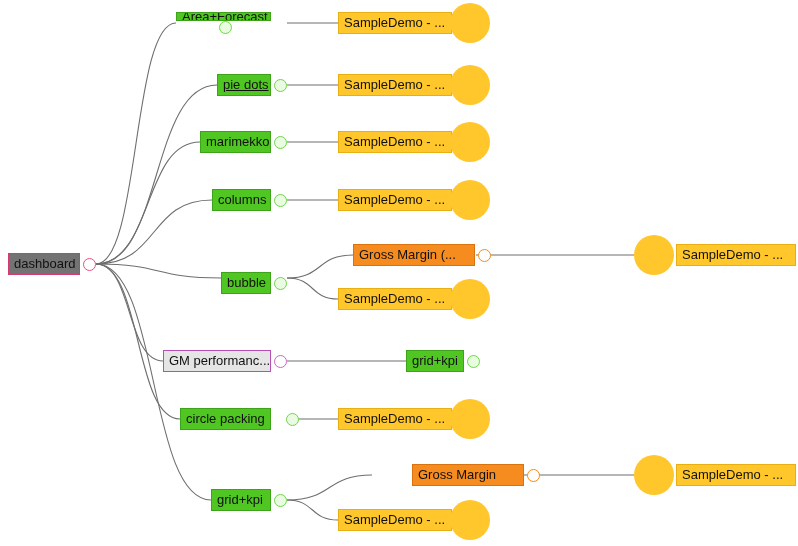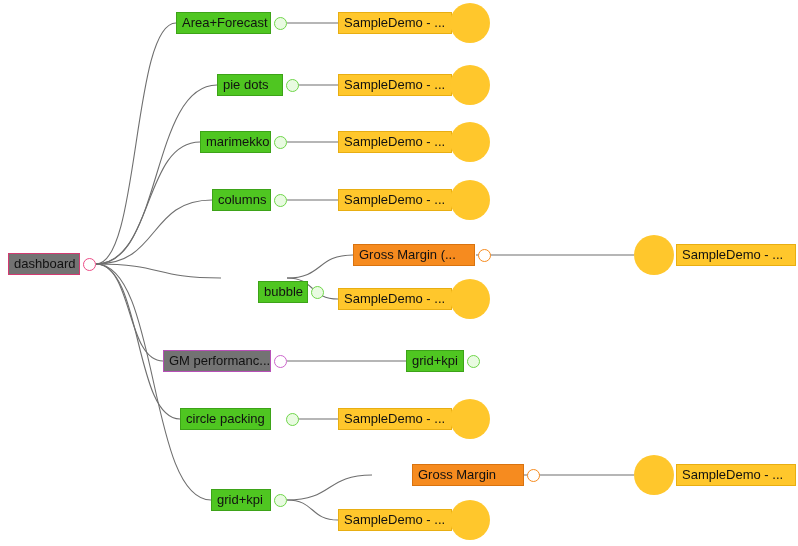--- a/index.html
+++ b/index.html
@@ -21,21 +21,21 @@
     line-height:20px;
     color:#111111;
     white-space:nowrap;
     overflow:hidden;
     border:1px solid rgba(0,0,0,0.25);
   }
   .box.green   {background:#4fc621;border-color:#3da318;}
   .box.yellow  {background:#ffc72c;border-color:#e8ae12;}
   .box.orange  {background:#f68b1f;border-color:#d9730f;}
   .box.pink    {background:#737373;border-color:#d33a71;}
-  .box.purple  {background:#737373;border-color:#b74fb7;}
+  .box.purple  {background:#e5e5e5;border-color:#b74fb7;}
 
   .port{
     box-sizing:border-box;
     border-radius:50%;
     flex:0 0 auto;
   }
   .port.hollow{width:13px;height:13px;background:#ffffff;border:1.6px solid #999;}
   .port.hollow.green {border-color:#6fd64a;background:#e9fbe1;}
   .port.hollow.pink  {border-color:#ec4d87;background:#ffffff;}
   .port.hollow.purple{border-color:#cc66cc;background:#ffffff;}
@@ -71,37 +71,37 @@
       <path d="M 287 500 C 333.75 500, 325.25 475, 372 475" fill="none" stroke="#6e6e6e" stroke-width="1.1"></path>
       <path d="M 287 500 C 315.05 500, 309.95 520, 338 520" fill="none" stroke="#6e6e6e" stroke-width="1.1"></path>
       <path d="M 476 255 C 562.9 255, 547.1 255, 634 255" fill="none" stroke="#6e6e6e" stroke-width="1.1"></path>
       <path d="M 476 475 C 562.9 475, 547.1 475, 634 475" fill="none" stroke="#6e6e6e" stroke-width="1.1"></path>
     </svg>
   <div id="node-layer">
       <div class="node left-anchor" style="left: 8px; top: 253px;">
         <div class="box pink" style="width: 72px;">dashboard</div>
         <div class="port hollow pink gap-left"></div>
       </div>
-      <div class="node left-anchor" style="left: 176px; top: 12px;">
+      <div class="node left-anchor" style="left: 176px; top: 12px; flex-direction: column;">
         <div class="box green" style="width: 95px;">Area+Forecast</div>
         <div class="port hollow green gap-left"></div>
       </div>
       <div class="node left-anchor" style="left: 217px; top: 74px;">
-        <div class="box green" style="width: 66px;">pie dots</div>
+        <div class="box green" style="width: 54px; text-decoration: underline;">pie dots</div>
         <div class="port hollow green gap-left"></div>
       </div>
       <div class="node left-anchor" style="left: 200px; top: 131px;">
         <div class="box green" style="width: 71px;">marimekko</div>
         <div class="port hollow green gap-left"></div>
       </div>
       <div class="node left-anchor" style="left: 212px; top: 189px;">
         <div class="box green" style="width: 59px;">columns</div>
         <div class="port hollow green gap-left"></div>
       </div>
-      <div class="node left-anchor" style="left: 221px; top: 281px; margin-left: 37px;">
+      <div class="node left-anchor" style="left: 221px; top: 272px;">
         <div class="box green" style="width: 50px;">bubble</div>
         <div class="port hollow green gap-left"></div>
       </div>
       <div class="node left-anchor" style="left: 163px; top: 350px;">
         <div class="box purple" style="width: 108px;">GM performanc...</div>
         <div class="port hollow purple gap-left"></div>
       </div>
       <div class="node left-anchor" style="left: 180px; top: 408px; gap: 12px;">
         <div class="box green" style="width: 91px;">circle packing</div>
         <div class="port hollow green gap-left"></div>

